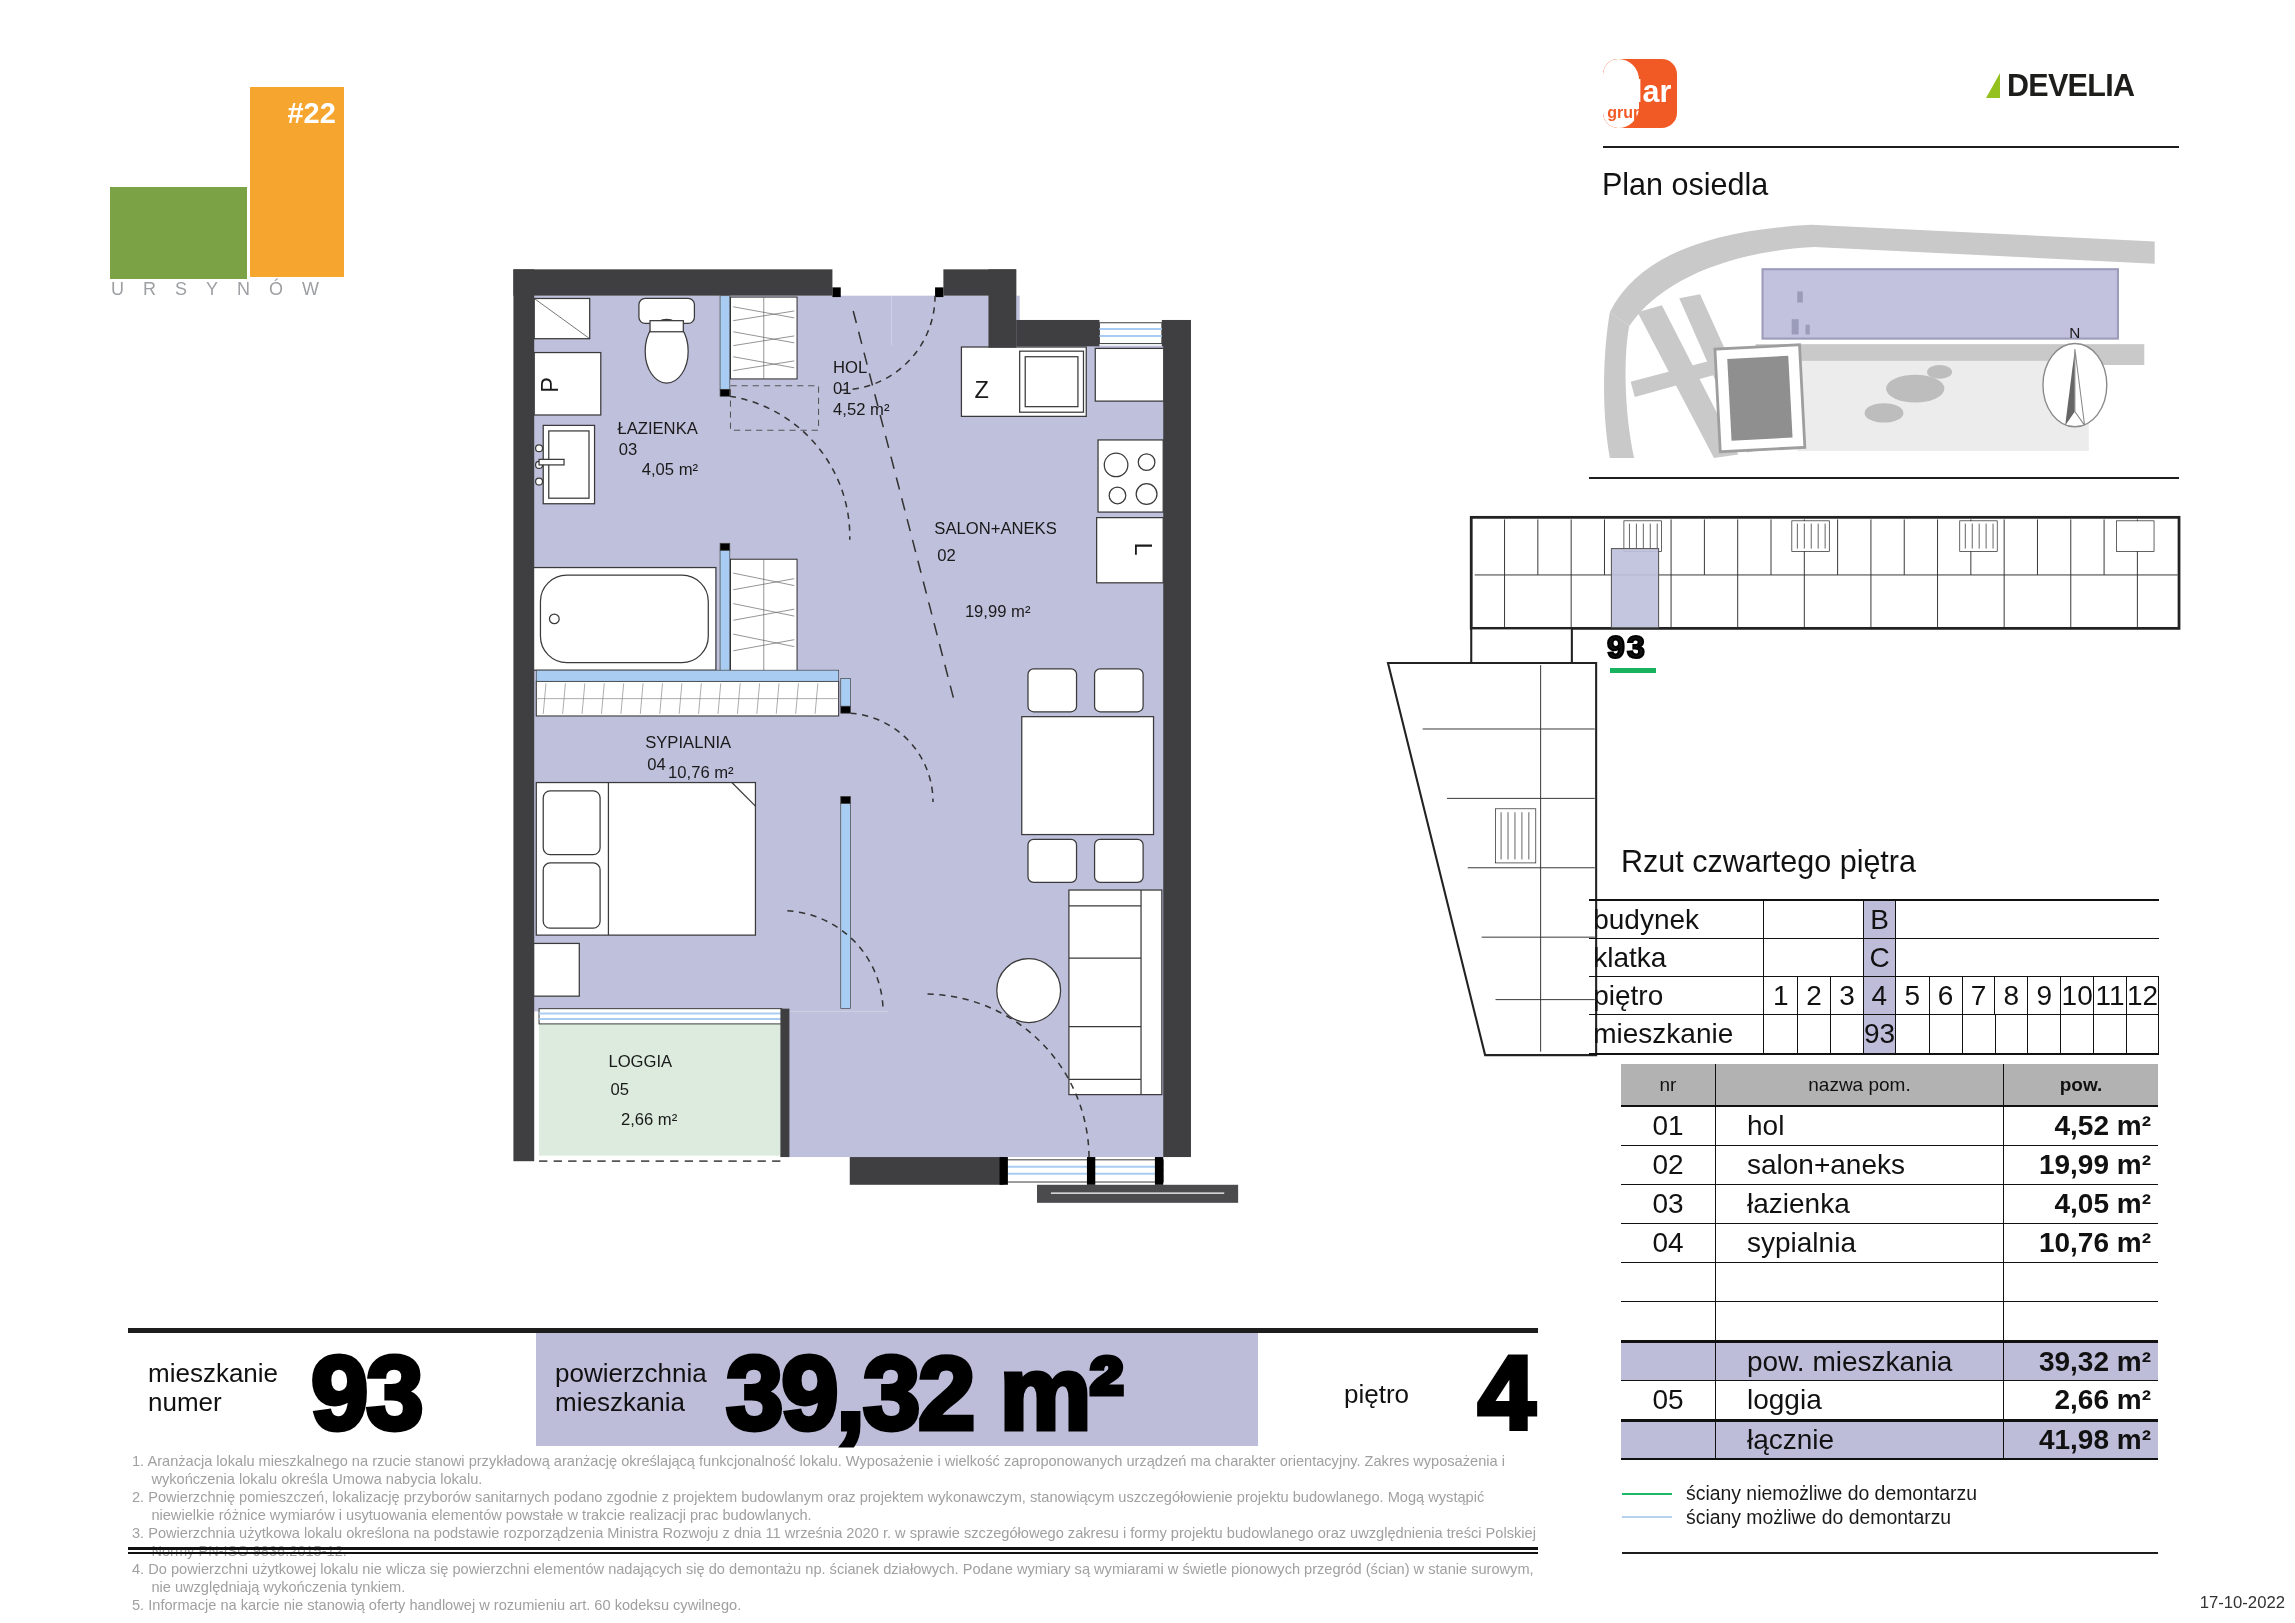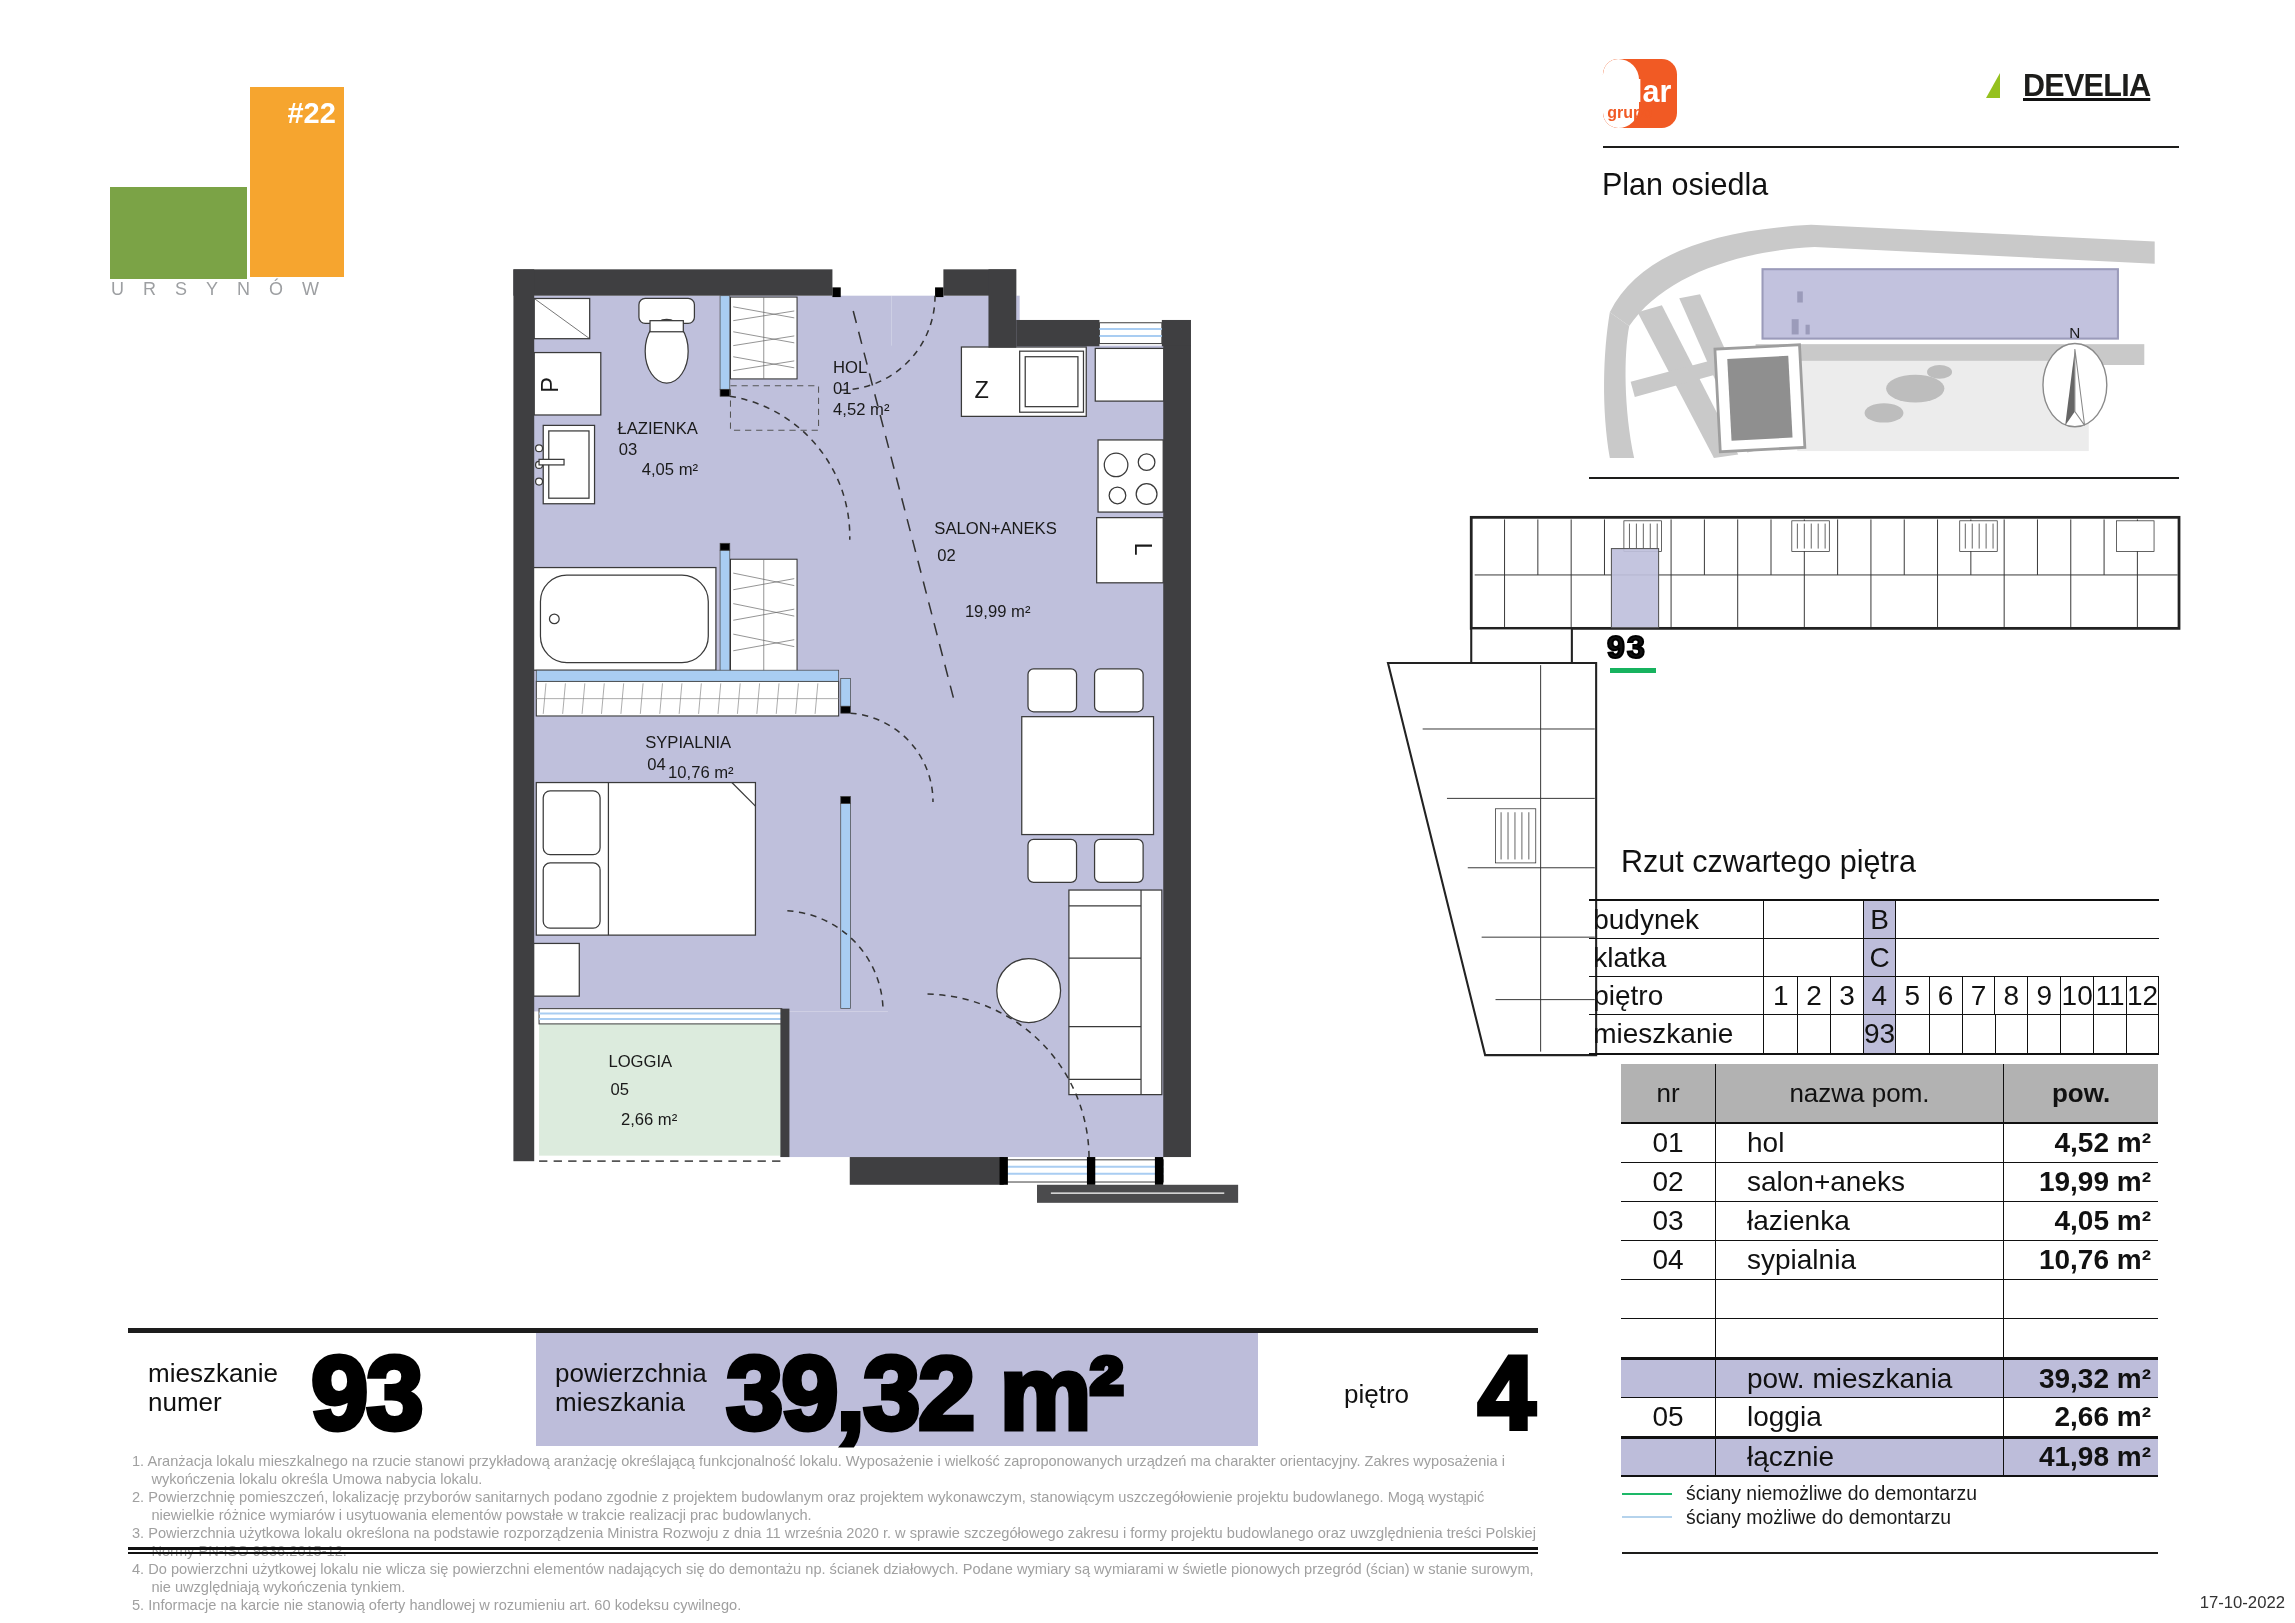--- a/index.html
+++ b/index.html
@@ -14,21 +14,21 @@
                  border-left:3.5px solid #fff; border-bottom:3.5px solid #fff; }
   .logo-tag { left:250px; top:97px; width:90px; text-align:right; padding-right:4.2px;
               font-size:29px; font-weight:700; color:#fff; }
   .district { left:111px; top:279px; font-size:18px; color:#9d9fa2; letter-spacing:19px; white-space:nowrap; }
 
   
   .grupolar { left:1603px; top:59px; width:74px; height:69px; background:#f15a24; border-radius:15.3px; overflow:hidden; }
   .grupolar .white-half { position:absolute; left:0; top:0; width:36px; height:69px; background:#fff; border-radius:15.3px 21px 21px 15.3px; }
   .grupolar .grupo { position:absolute; left:4.2px; bottom:6px; font-size:16px; font-weight:700; color:#f15a24; }
   .grupolar .lar { position:absolute; right:5.6px; top:15.3px; font-size:30.5px; font-weight:700; color:#fff; }
-  .develia { left:1986px; top:68px; display:flex; align-items:center; gap:23px;text-decoration:underline; }
+  .develia { left:1986px; top:68px; display:flex; align-items:center; gap:7px; }
   .develia .tri { width:0; height:0; border-left:14px solid transparent; border-bottom:25px solid #95c11f; }
   .develia .word { font-size:30.5px; font-weight:700; color:#1d1d1b; letter-spacing:-0.7px; }
   .rule { background:#1d1d1b; height:2.1px; }
   .rule-logos { left:1603px; top:146px; width:576px; }
   .section-title { font-size:30.5px; color:#111; }
   .t-osiedle { left:1602px; top:167px; }
   .rule-map { left:1589px; top:477px; width:590px; }
 
   
   .unit93 { left:1607px; top:629px; font-size:32px; font-weight:700; -webkit-text-stroke:2.1px #000; letter-spacing:2.1px; }
@@ -41,21 +41,21 @@
   .info-row:last-child { border-bottom:none; }
   .info-label { width:176px; padding-left:4.2px; border-right:1.4px solid #111; height:100%; display:flex; align-items:center; }
   .icell { width:33px; height:100%; display:flex; align-items:center; justify-content:center; }
   .icell.bordered { border-left:1.4px solid #111; }
   .icell.last { border-right:1.4px solid #111; }
   .icell.hl { background:#bdbdda; border-left:1.4px solid #111; border-right:1.4px solid #111; }
 
   
   .rooms-table { left:1621px; top:1064px; width:537px; font-size:28px; }
   .rt-row { display:flex; border-bottom:1.4px solid #111; background:#fff; }
-  .rt-header { background:#b2b2b2; height:60px; border-bottom:2.8px solid #111; font-size:26px; }
+  .rt-header { background:#b2b2b2; height:43px; border-bottom:2.8px solid #111; font-size:19px; }
   .rt-c1 { width:94px; display:flex; align-items:center; justify-content:center; }
   .rt-c2 { width:288px; display:flex; align-items:center; padding-left:31px; border-left:1.4px solid #111; }
   .rt-c3 { width:155px; display:flex; align-items:center; justify-content:flex-end; padding-right:7px; border-left:1.4px solid #111;font-weight:bold; }
   .rt-header .rt-c2 { justify-content:center; padding-left:0; }
   .rt-header .rt-c3 { justify-content:center; padding-right:0; }
   .rt-row.h56 { height:39px; }
   .rt-row.h58 { height:40px; }
   .rt-row.purple { background:#bdbdda; border-top:2.1px solid #111; }
   .rt-row.total { border-bottom:2.8px solid #111; }
 

